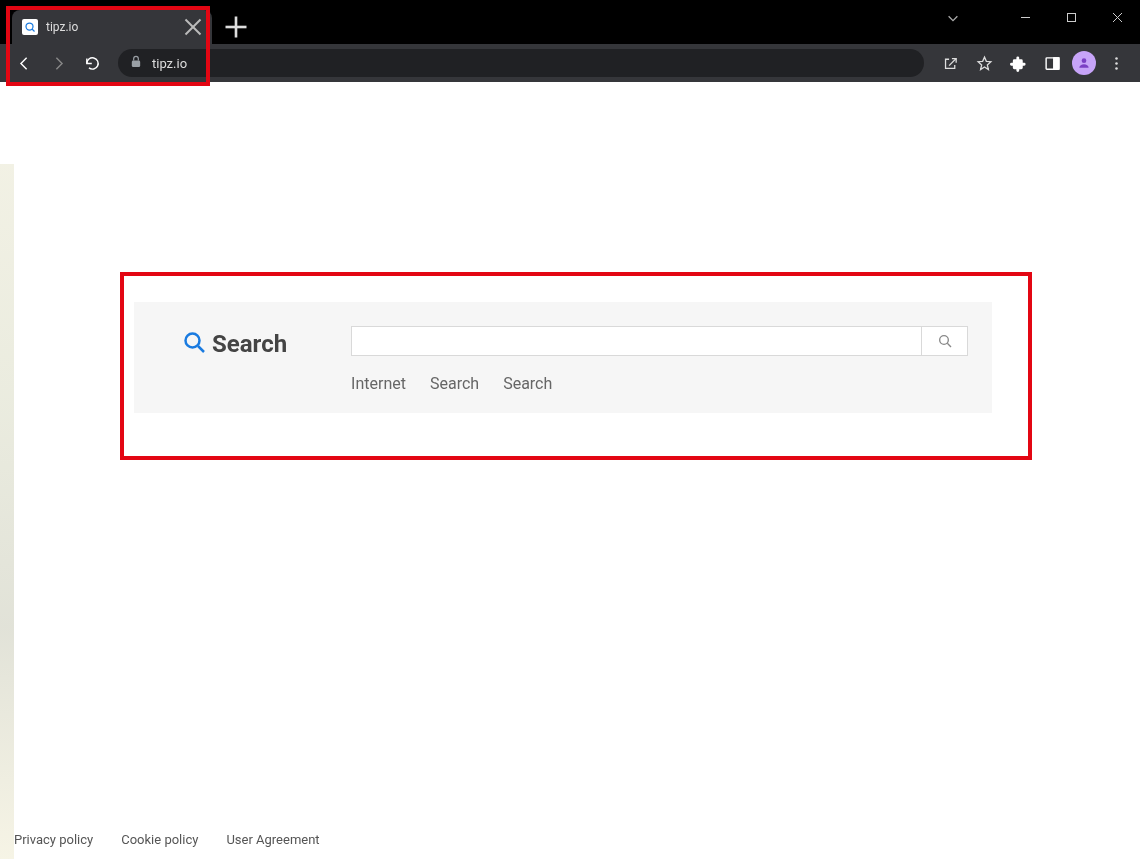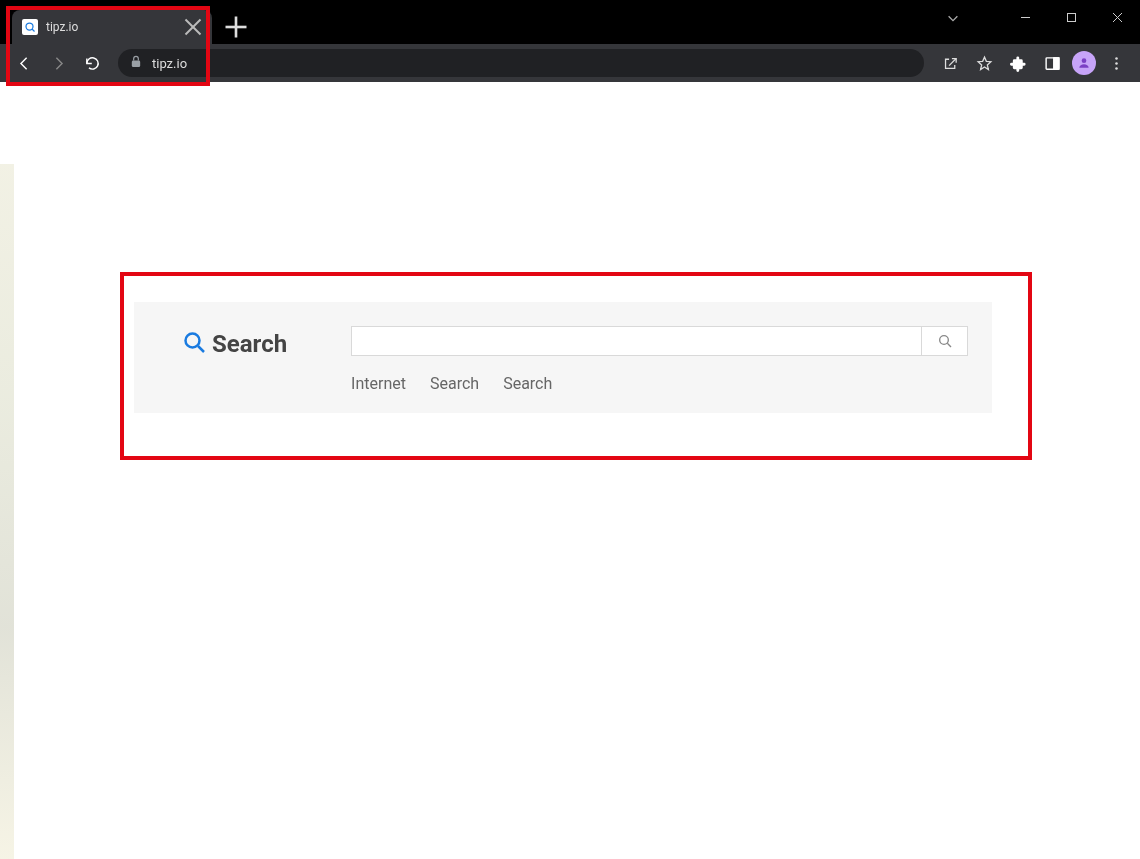--- a/index.html
+++ b/index.html
@@ -392,18 +392,23 @@
           </button>
         </div>
         <div class="search-tabs">
           <a>Internet</a>
           <a>Search</a>
           <a>Search</a>
         </div>
       </div>
     </div>
 
+    <div class="footer">
+      <a>Privacy policy</a>
+      <a>Cookie policy</a>
+      <a>User Agreement</a>
+    </div>
   </div>
 
   <div class="highlight-box hl-tab"></div>
   <div class="highlight-box hl-search"></div>
 
 </div>
 
 </body></html>

